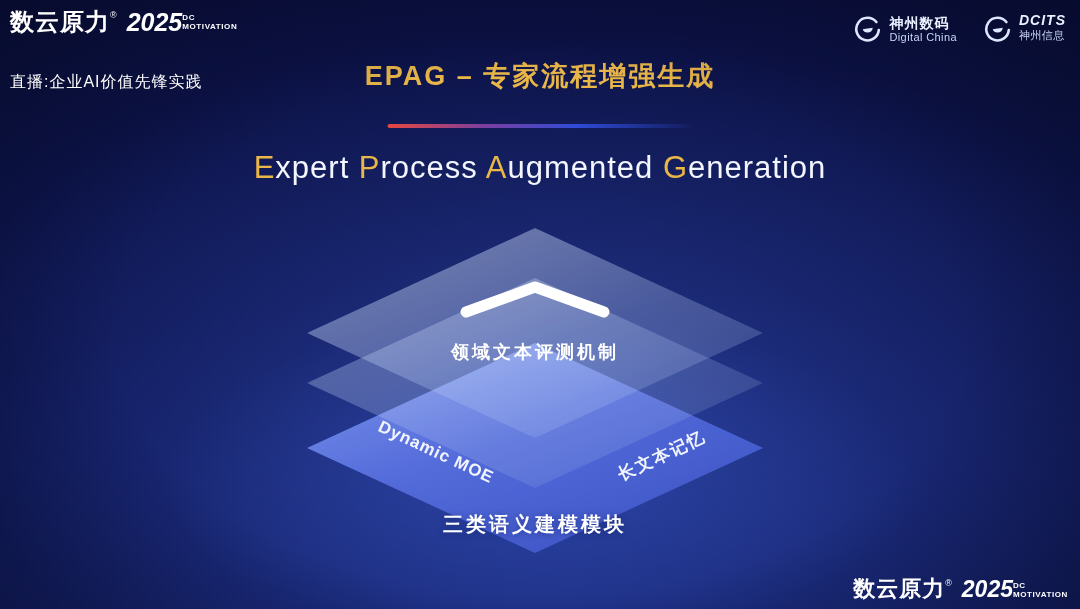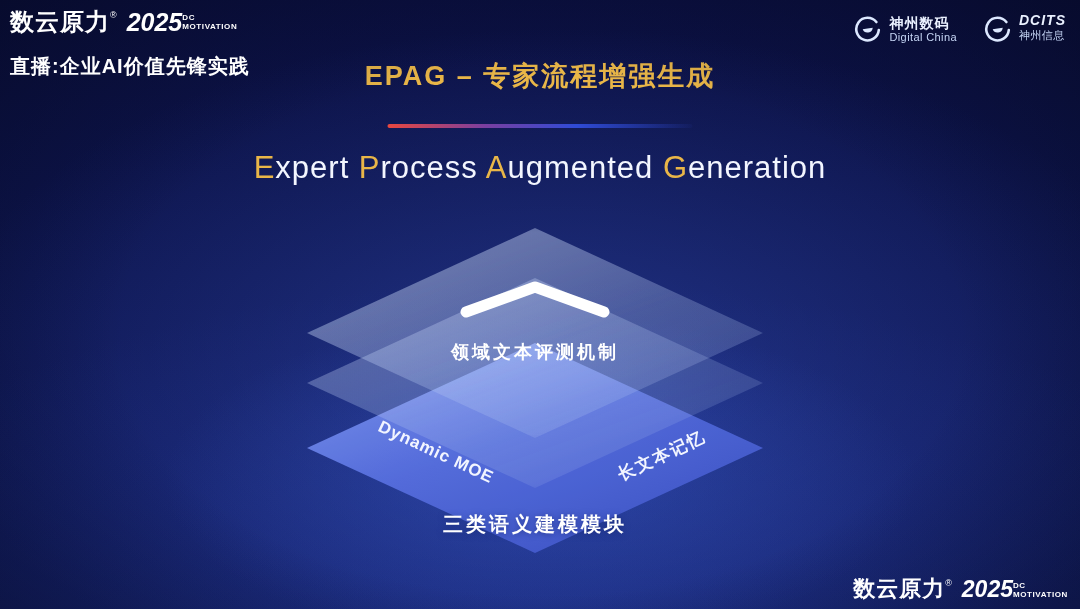--- a/index.html
+++ b/index.html
@@ -26,22 +26,22 @@
   .brand-bottom { bottom:8px; right:12px; }
   .brand-cn { font-size:24px; font-weight:bold; letter-spacing:1px; line-height:1; }
   .brand-reg { font-size:9px; vertical-align:top; line-height:1; margin-top:1px; }
   .brand-year { font-size:25px; font-weight:bold; font-style:italic; line-height:1; letter-spacing:0; margin-left:10px; }
   .brand-dc { display:flex; flex-direction:column; font-size:8px; font-weight:bold; letter-spacing:0.6px; line-height:1.15; margin-top:3px; }
   .brand-bottom .brand-cn { font-size:22px; }
   .brand-bottom .brand-year { font-size:23px; }
 
   
   .live-label {
-    position:absolute; top:53px; left:10px;
-    font-size:20px; font-weight:bold; letter-spacing:1px; z-index:30;
+    position:absolute; top:72px; left:10px;
+    font-size:16px; font-weight:normal; letter-spacing:1px; z-index:30;
   }
 
   
   .slide-title {
     position:absolute; top:58px; left:0; width:100%; text-align:center;
     font-size:27px; font-weight:bold; letter-spacing:2px; color:#e9b648; z-index:5;
   }
   .divider {
     position:absolute; top:124px; left:50%; transform:translateX(-50%);
     width:305px; height:4px; border-radius:2px;

